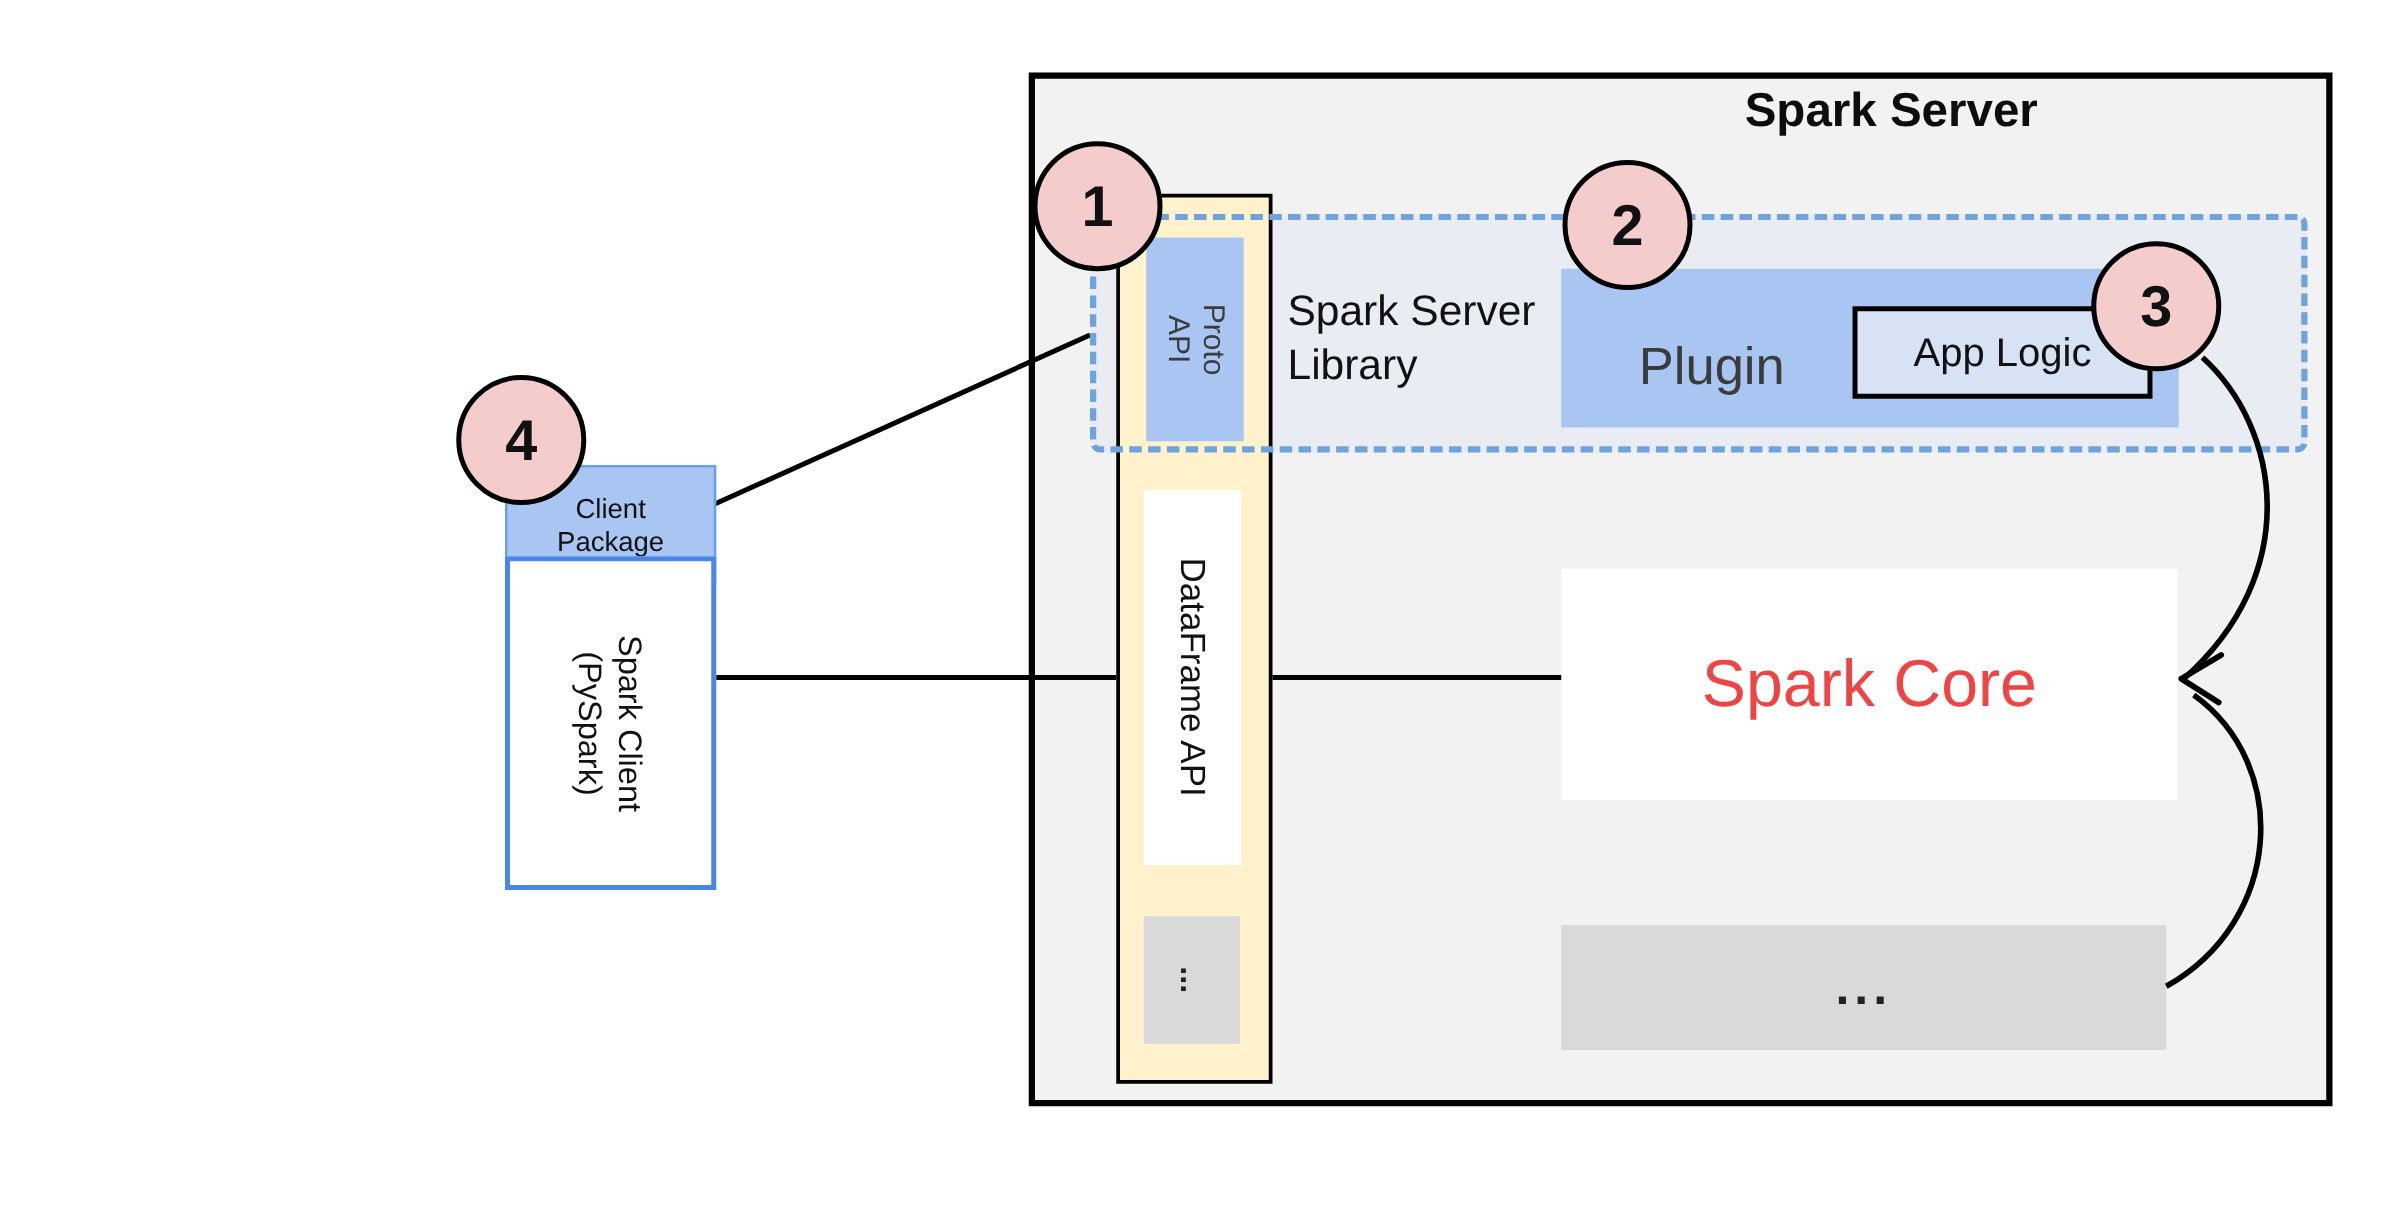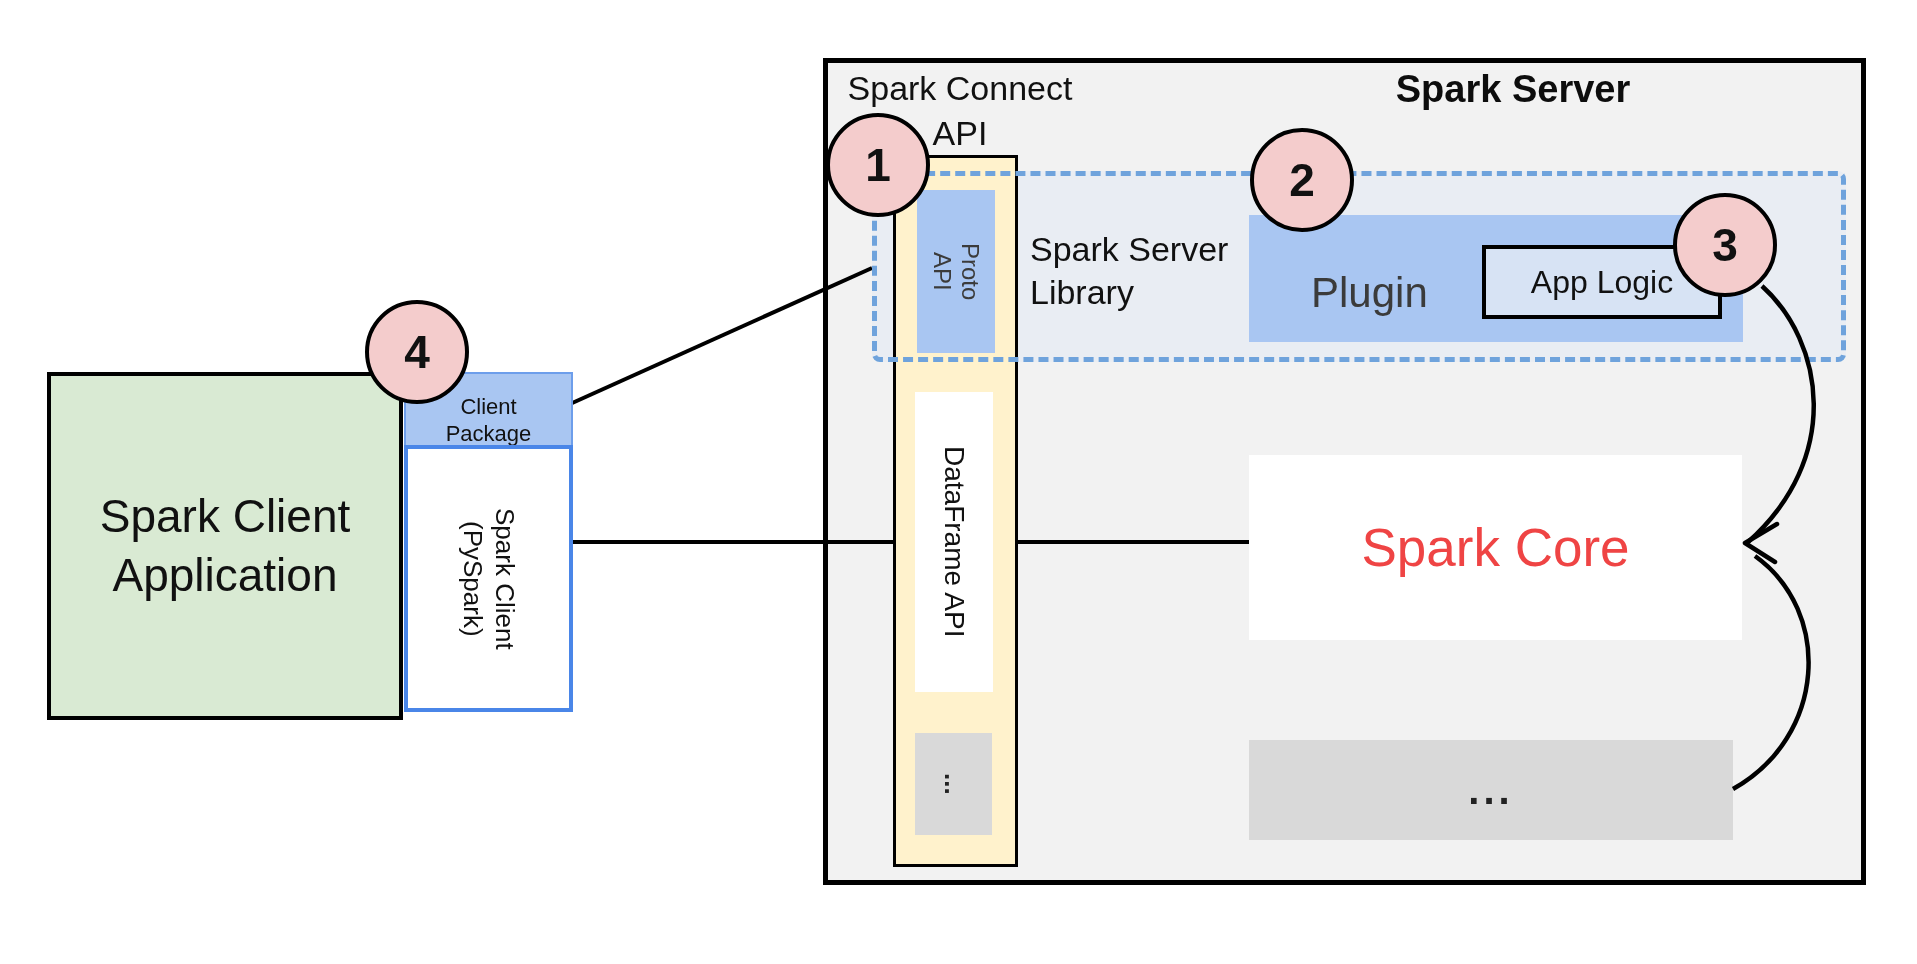--- a/index.html
+++ b/index.html
@@ -90,22 +90,20 @@
     font-size:46px; font-weight:700; z-index:8; color:#111;}
   .b1{left:826px; top:113px;} .b2{left:1250px; top:128px;}
   .b3{left:1673px; top:193px;} .b4{left:365px; top:300px;}
 </style>
 </head>
 <body>
 
 <div id="canvas">
 
   <div class="abs server-box"></div>
-  <div class="abs green-box">Spark Client
-Application</div>
 
   <svg class="abs lines-layer" width="1917" height="964" viewBox="0 0 1917 964">
     <line x1="570" y1="404" x2="872" y2="268" stroke="#000" stroke-width="4"></line>
     <line x1="537" y1="542" x2="1255" y2="542" stroke="#000" stroke-width="4"></line>
   </svg>
 
   <div class="abs lib-fill"></div>
   <div class="abs yellow-col"></div>
   <div class="abs lib-border"></div>
   <div class="abs lib-label">Spark Server
@@ -131,22 +129,20 @@
   <div class="abs more-box">...</div>
 
   <div class="abs pkg-box">Client
 Package</div>
   <div class="abs pyspark-box">
     <span class="vtext">Spark Client
 (PySpark)</span>
   </div>
 
   <div class="abs server-title">Spark Server</div>
-  <div class="abs connect-label">Spark Connect
-API</div>
 
   <svg class="abs arcs-layer" width="1917" height="964" viewBox="0 0 1917 964">
     <path d="M 1762 286 C 1824 342 1843 458 1747 543" fill="none" stroke="#000" stroke-width="4.5"></path>
     <path d="M 1777 524 L 1745 543 L 1775 562" fill="none" stroke="#000" stroke-width="4.5" stroke-linecap="round" stroke-linejoin="round"></path>
     <path d="M 1755 556 C 1833 612 1826 737 1733 789" fill="none" stroke="#000" stroke-width="4.5"></path>
   </svg>
 
   <div class="abs badge b1">1</div>
   <div class="abs badge b2">2</div>
   <div class="abs badge b3">3</div>

